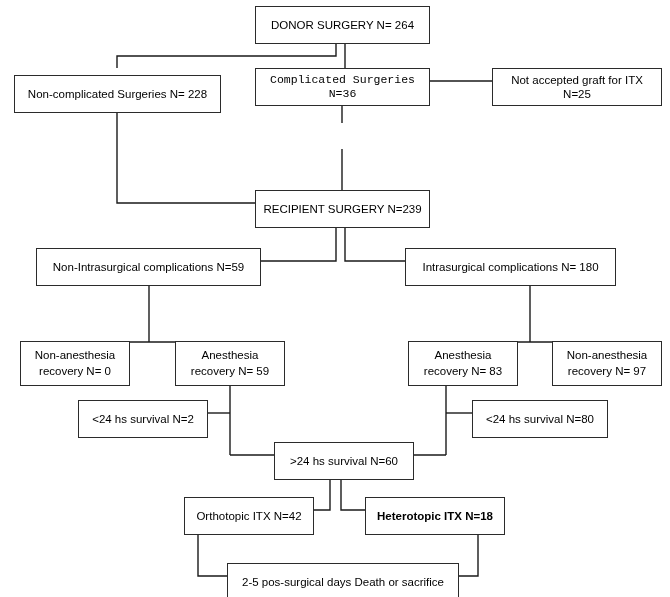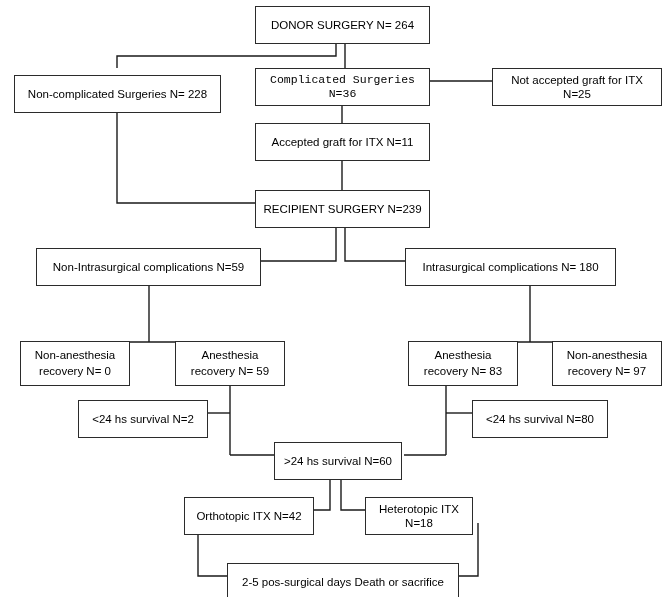--- a/index.html
+++ b/index.html
@@ -65,23 +65,20 @@
   </div>
 
   <div class="node" style="left:255px;top:68px;width:175px;height:26px;font-family:Liberation Mono, monospace;">
     <span>Complicated Surgeries N=36</span>
   </div>
 
   <div class="node" style="left:492px;top:68px;width:170px;height:26px;">
     <span>Not accepted graft for ITX N=25</span>
   </div>
 
-  <div class="node" style="left:255px;top:123px;width:175px;height:26px;">
-    <span>Accepted graft for ITX N=11</span>
-  </div>
 
   <div class="node" style="left:255px;top:190px;width:175px;height:26px;">
     <span>RECIPIENT SURGERY N=239</span>
   </div>
 
   <div class="node" style="left:36px;top:248px;width:225px;height:26px;">
     <span>Non-Intrasurgical complications N=59</span>
   </div>
 
   <div class="node" style="left:405px;top:248px;width:211px;height:22px;">
@@ -109,29 +106,29 @@
   </div>
 
   <div class="node" style="left:78px;top:400px;width:130px;height:26px;">
     <span>&lt;24 hs survival N=2</span>
   </div>
 
   <div class="node" style="left:472px;top:400px;width:136px;height:26px;">
     <span>&lt;24 hs survival N=80</span>
   </div>
 
-  <div class="node" style="left:274px;top:442px;width:128px;height:26px;">
+  <div class="node" style="left:274px;top:442px;width:140px;height:26px;">
     <span>&gt;24 hs survival N=60</span>
   </div>
 
   <div class="node" style="left:184px;top:497px;width:130px;height:28px;">
     <span>Orthotopic ITX N=42</span>
   </div>
 
-  <div class="node" style="left:365px;top:497px;width:108px;height:26px;">
+  <div class="node" style="left:365px;top:497px;width:140px;height:26px;font-weight:bold;">
     <span>Heterotopic ITX N=18</span>
   </div>
 
   <div class="node" style="left:227px;top:563px;width:232px;height:18px;">
     <span>2-5 pos-surgical days Death or sacrifice</span>
   </div>
 
 </div>
 
 </body></html>

